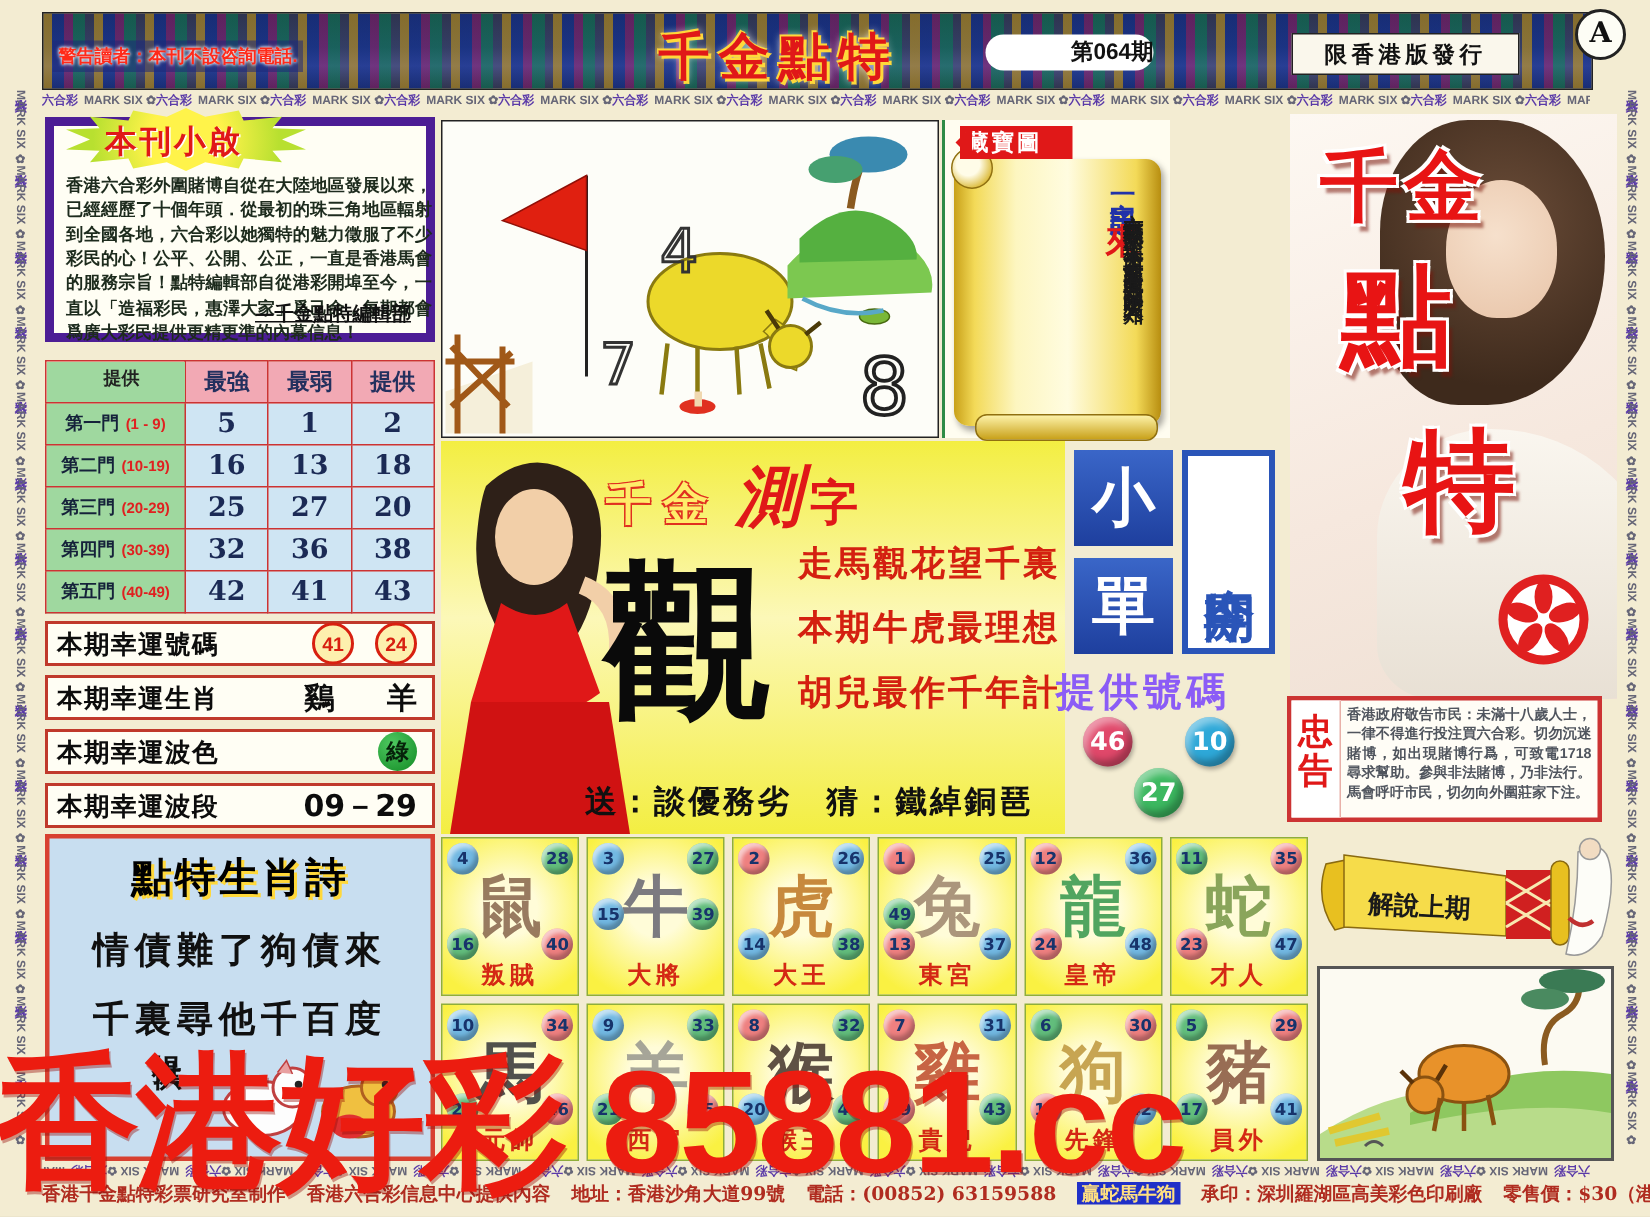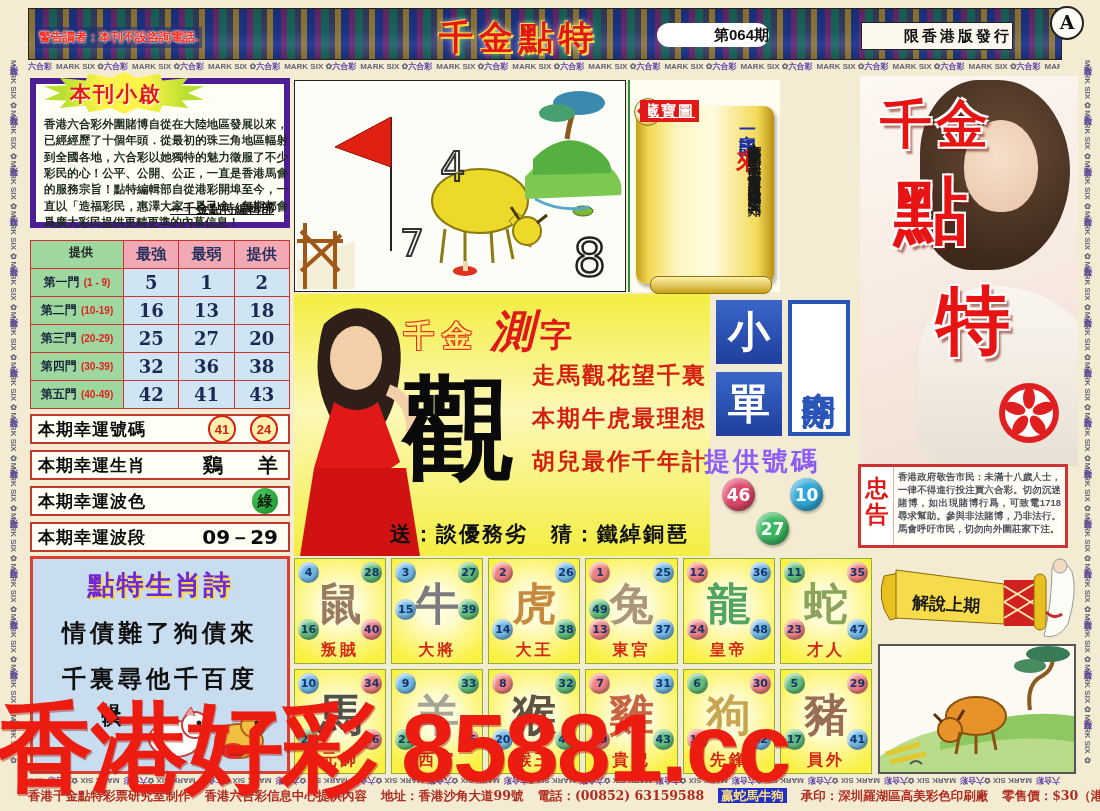--- a/index.html
+++ b/index.html
@@ -12,21 +12,21 @@
       repeating-linear-gradient(90deg, rgba(255,200,40,.5) 0 6px, rgba(40,80,200,.45) 6px 14px, rgba(220,60,160,.4) 14px 20px, rgba(40,200,120,.4) 20px 28px, rgba(255,255,255,.15) 28px 34px),
       linear-gradient(#0a1030 0%,#101c4a 45%,#27306a 70%,#0c1130 100%);
     border:1px solid #222;display:flex;align-items:center;}
   #warning{position:absolute;left:6px;top:18px;color:#ff2a1a;font:bold 12px "Liberation Sans",sans-serif;
     text-shadow:0 0 2px #fff,0 0 3px #fff;background:rgba(30,40,120,.55);padding:2px 4px;}
   #masthead{position:absolute;left:410px;top:6px;font:bold 34px "DejaVu Serif",serif;color:#e01818;
     letter-spacing:6px;text-shadow:2px 2px 0 #ffd83a,-1px -1px 0 #ffd83a,0 0 6px #fff;}
   #issue-pill{position:absolute;left:628px;top:14px;width:112px;height:24px;background:#fff;border-radius:12px;
     text-align:right;font:bold 15px "Liberation Sans",sans-serif;color:#111;line-height:24px;}
   #edition-box{position:absolute;left:832px;top:13px;width:150px;height:26px;background:#faf7ec;border:1px solid #222;
-    text-align:right;font:bold 15px "DejaVu Serif",serif;color:#111;line-height:26px;letter-spacing:3px;}
+    text-align:center;font:bold 15px "DejaVu Serif",serif;color:#111;line-height:26px;letter-spacing:3px;}
   #corner-a{left:1050px;top:6px;width:30px;height:30px;border-radius:50%;background:#fdfdf5;border:2px solid #222;
     text-align:center;font:bold 19px "DejaVu Serif",serif;color:#111;line-height:28px;}
   
   .strip{overflow:hidden;white-space:nowrap;color:#5a3aa8;font:bold 8px "Liberation Sans",sans-serif;}
   .strip span{margin-right:4px;}
   .strip i{font-style:normal;color:#667;}
   #strip-top{left:28px;top:59px;width:1032px;height:15px;line-height:15px;}
   #strip-bottom{left:28px;top:773px;width:1032px;height:14px;line-height:14px;transform:rotate(180deg);}
   .vstrip{width:22px;top:60px;height:712px;writing-mode:vertical-rl;line-height:22px;}
   #strip-left{left:2px;}
@@ -58,30 +58,30 @@
   .lucky .lab{font:bold 17px "DejaVu Serif",serif;color:#0c0c0c;letter-spacing:1px;margin-left:6px;}
   .lucky .vals{margin-left:auto;margin-right:10px;display:flex;align-items:center;gap:14px;}
   .ring{width:24px;height:24px;border-radius:50%;border:2px solid #d82010;background:#fdf0ae;
     font:bold 13px "Liberation Sans",sans-serif;color:#d82010;display:flex;align-items:center;justify-content:center;}
   .zo-txt{font:bold 20px "DejaVu Serif",serif;color:#0c0c0c;letter-spacing:14px;margin-right:-14px;}
   .wave-g{width:26px;height:26px;border-radius:50%;background:radial-gradient(circle at 35% 30%,#4ec860,#128a24);
     font:bold 15px "DejaVu Serif",serif;color:#06230a;display:flex;align-items:center;justify-content:center;}
   .band-txt{font:bold 20px "DejaVu Sans",sans-serif;color:#0c0c0c;}
   
   #poem{left:30px;top:556px;width:260px;height:218px;background:#c8def0;border:3px solid #d84030;box-sizing:border-box;}
-  #poem-title{text-align:center;margin-top:8px;font:bold 27px "DejaVu Serif",serif;color:#6d28d9;letter-spacing:2px;
+  #poem-title{text-align:center;margin-top:8px;font:bold 27px "DejaVu Serif",serif;color:#000000;letter-spacing:2px;
     text-shadow:2px 2px 0 #ffd83a;}
   .poem-line{text-align:center;font:bold 24px "DejaVu Serif",serif;color:#101010;letter-spacing:4px;margin-top:14px;}
   #provide-v{position:absolute;left:66px;top:128px;writing-mode:vertical-rl;font:bold 20px "DejaVu Serif",serif;color:#101010;letter-spacing:4px;}
   
   #painting{left:294px;top:80px;width:332px;height:212px;background:#fdfdf8;border:1px solid #222;box-sizing:border-box;}
   
   #scroll-panel{left:628px;top:80px;width:152px;height:212px;background:#fffdf0;border-left:2px solid #2e8b45;box-sizing:border-box;}
-  #treasure-tag{position:absolute;left:10px;top:20px;height:22px;background:#e01818;color:#fff;
-    font:bold 15px "DejaVu Serif",serif;line-height:22px;padding:0 4px 0 4px;letter-spacing:2px;z-index:3;text-decoration:underline;}
+  #treasure-tag{position:absolute;left:10px;top:4px;height:22px;background:#e01818;color:#fff;
+    font:bold 15px "DejaVu Serif",serif;line-height:22px;padding:0 20px 0 4px;letter-spacing:2px;z-index:3;}
   #treasure-tag:before{content:"";position:absolute;left:-14px;top:0;border:11px solid transparent;border-right-color:#e01818;}
   #scroll-body{position:absolute;left:6px;top:26px;width:138px;height:178px;border-radius:10px;
     background:linear-gradient(90deg,#c8a018 0%,#f3da58 10%,#fdf6c0 30%,#fffce0 55%,#f3da58 88%,#b88e10 100%);
     box-shadow:2px 3px 4px rgba(0,0,0,.35);}
   #scroll-roll-top{position:absolute;left:-2px;top:-8px;width:26px;height:26px;border-radius:50%;
     background:radial-gradient(circle at 40% 40%,#fffce8 35%,#d8b428 80%);border:1px solid #907010;}
   #scroll-roll-bot{position:absolute;left:14px;bottom:-10px;width:120px;height:16px;border-radius:8px;
     background:linear-gradient(#fdf2a8,#c8a018);border:1px solid #907010;}
   #scroll-text{position:absolute;right:10px;top:14px;height:150px;writing-mode:vertical-rl;display:flex;gap:2px;}
   #scroll-title{font:bold 17px "DejaVu Serif",serif;color:#2233a8;letter-spacing:2px;}

